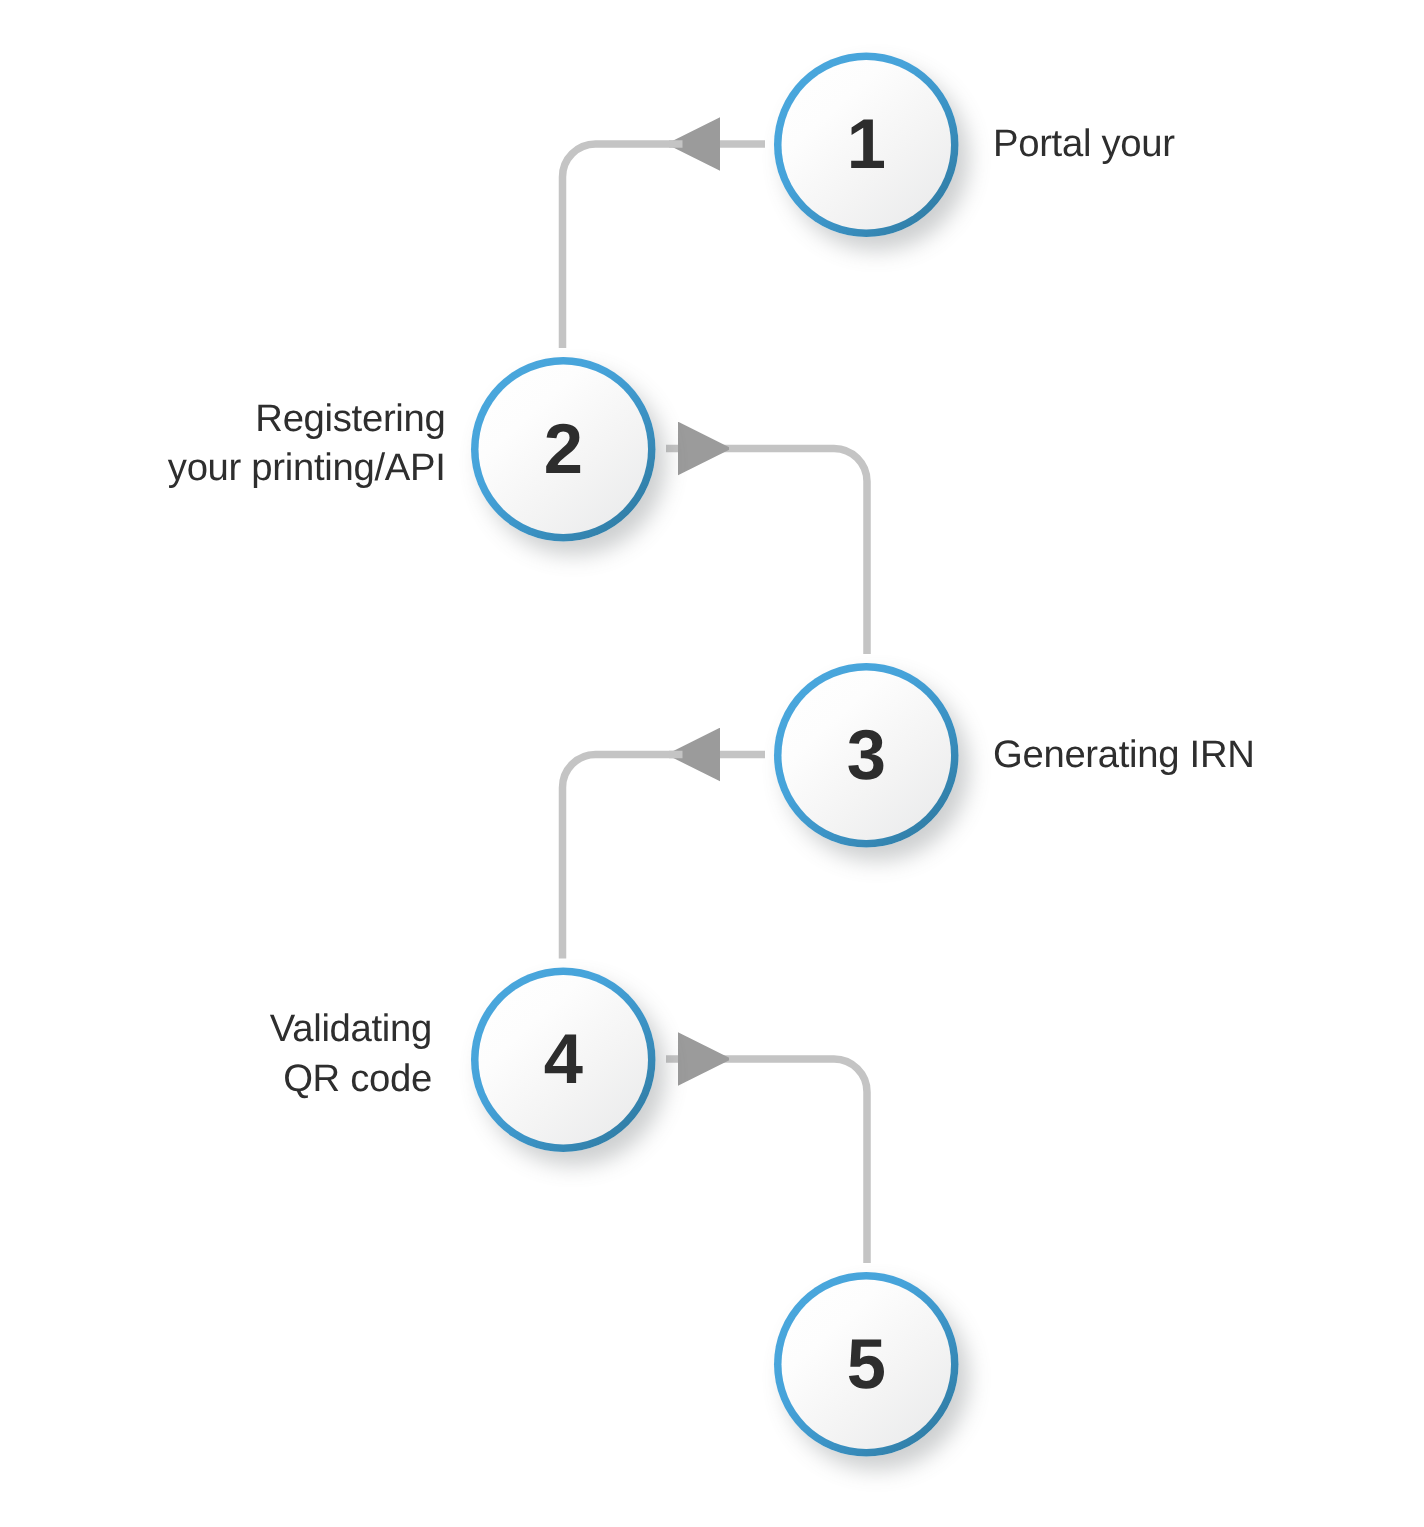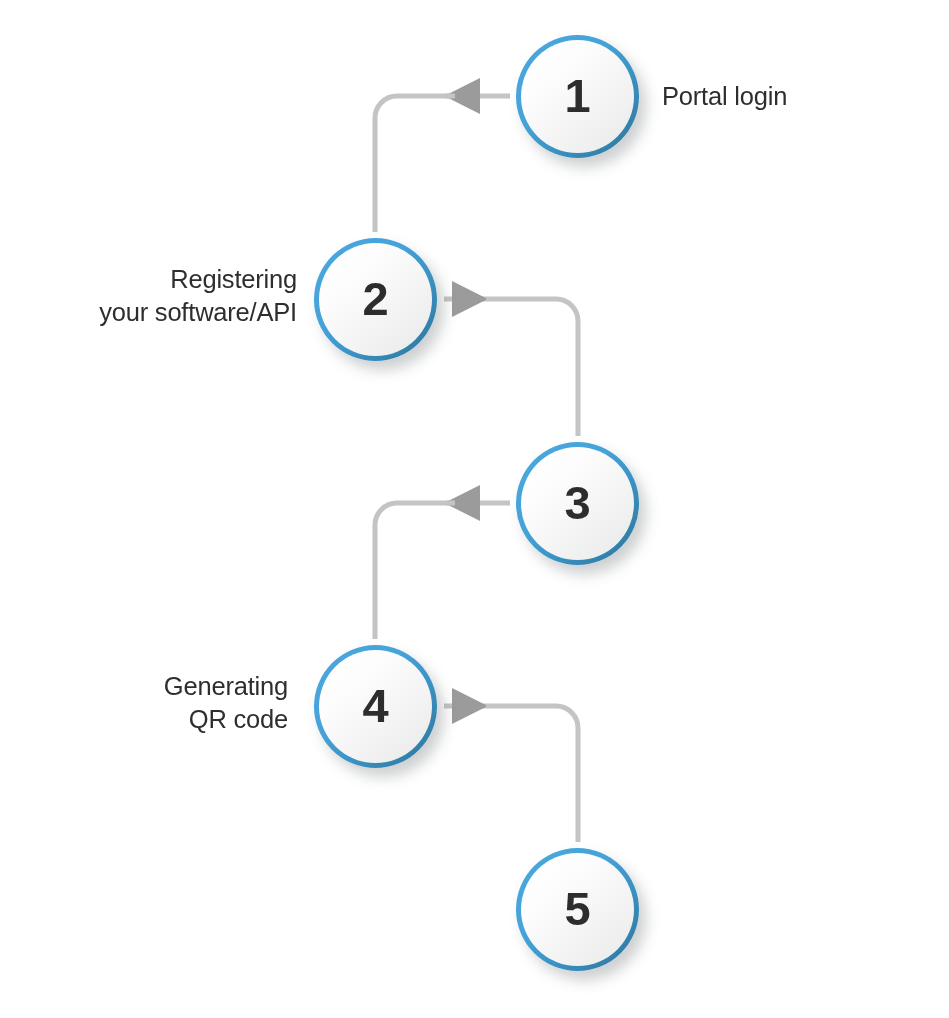--- a/index.html
+++ b/index.html
@@ -118,42 +118,43 @@
       <path d="M 444 706 L 486 706" stroke="#c4c4c4" stroke-width="5" fill="none" stroke-linecap="butt" marker-end="url(#arrow-right)"></path>
       <path d="M 486 706 L 556 706 A 22 22 0 0 1 578 728 L 578 842" stroke="#c4c4c4" stroke-width="5" fill="none" stroke-linecap="butt"></path>
     </g>
   </svg>
 
   <div class="node node-1">
     <div class="node-inner">
       <span class="node-num">1</span>
     </div>
   </div>
-  <div class="label right label-1">Portal login</div>
+  <div class="label right label-1">Portal your</div>
 
   <div class="node node-2">
     <div class="node-inner">
       <span class="node-num">2</span>
     </div>
   </div>
   <div class="label left label-2">Registering
-your software/API</div>
+your printing/API</div>
 
   <div class="node node-3">
     <div class="node-inner">
       <span class="node-num">3</span>
     </div>
   </div>
+  <div class="label right label-3">Generating IRN</div>
 
   <div class="node node-4">
     <div class="node-inner">
       <span class="node-num">4</span>
     </div>
   </div>
-  <div class="label left label-4">Generating
+  <div class="label left label-4">Validating
 QR code</div>
 
   <div class="node node-5">
     <div class="node-inner">
       <span class="node-num">5</span>
     </div>
   </div>
 
 </div>
 

